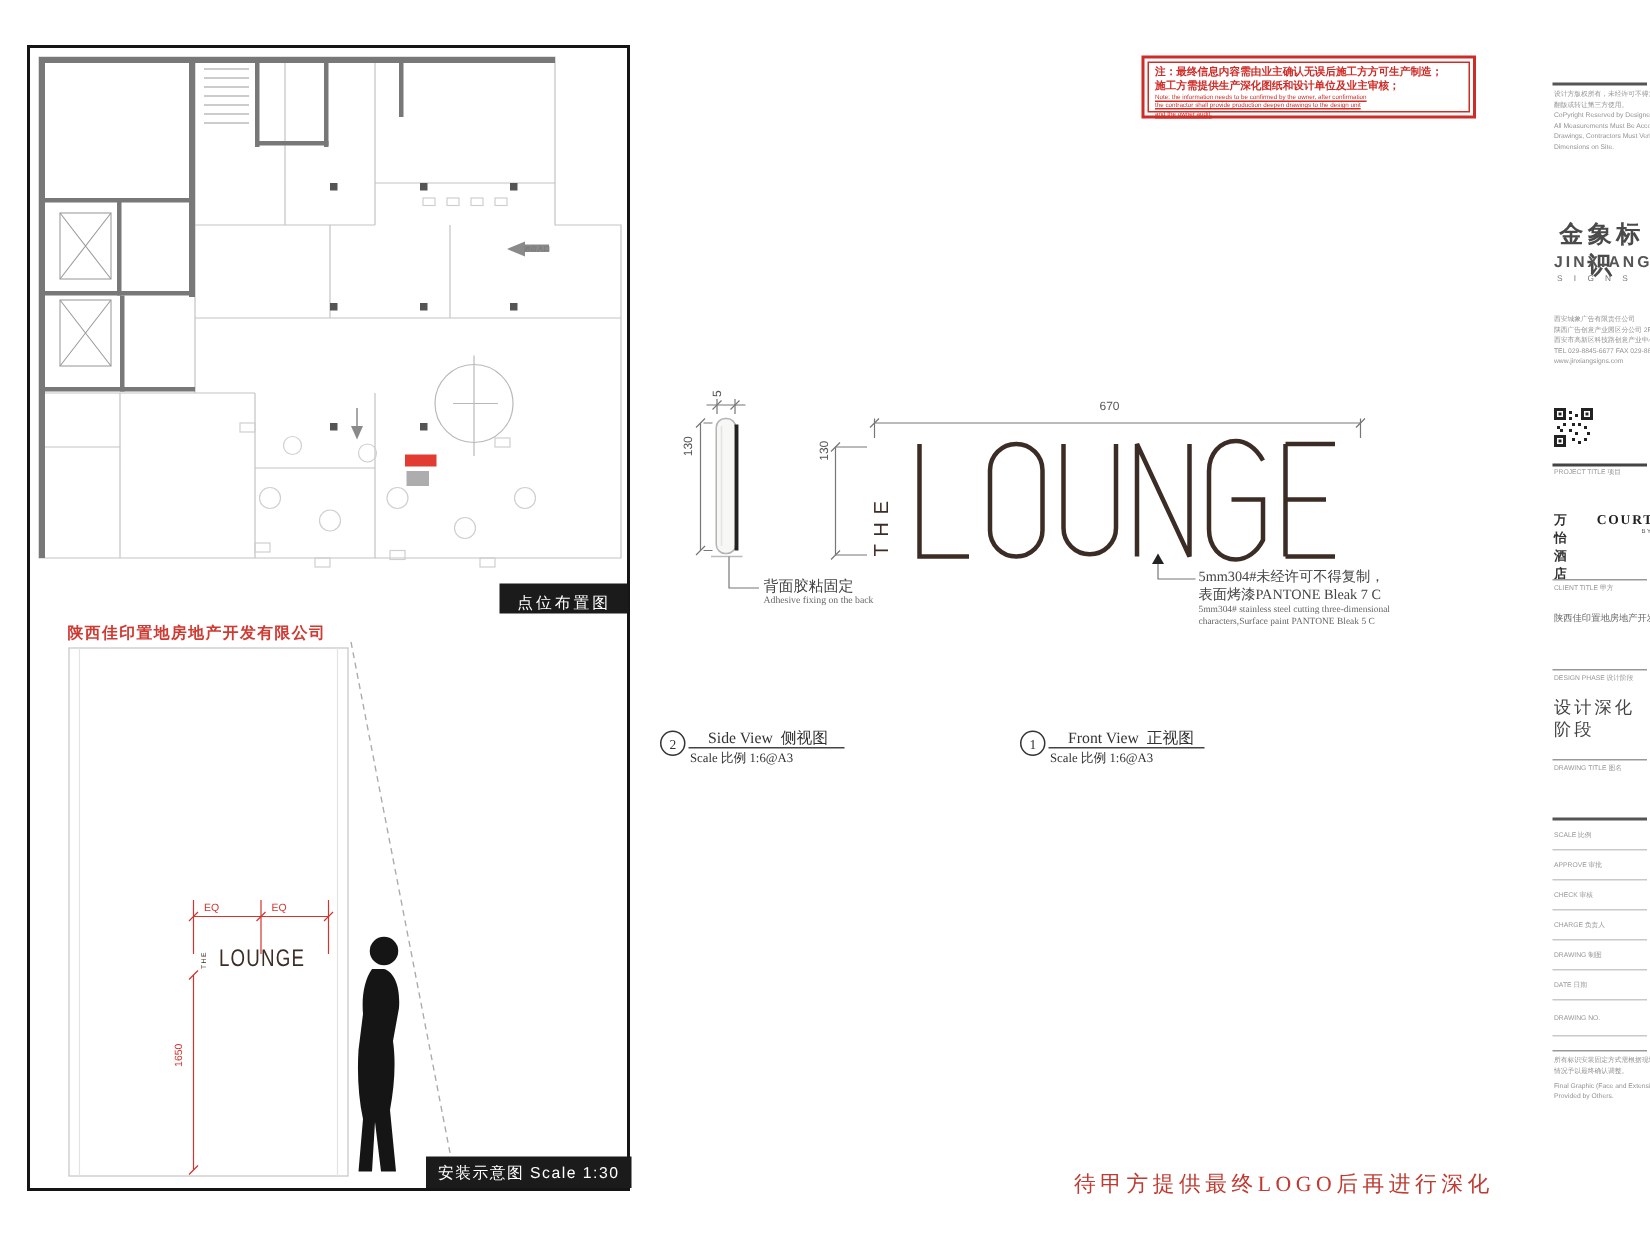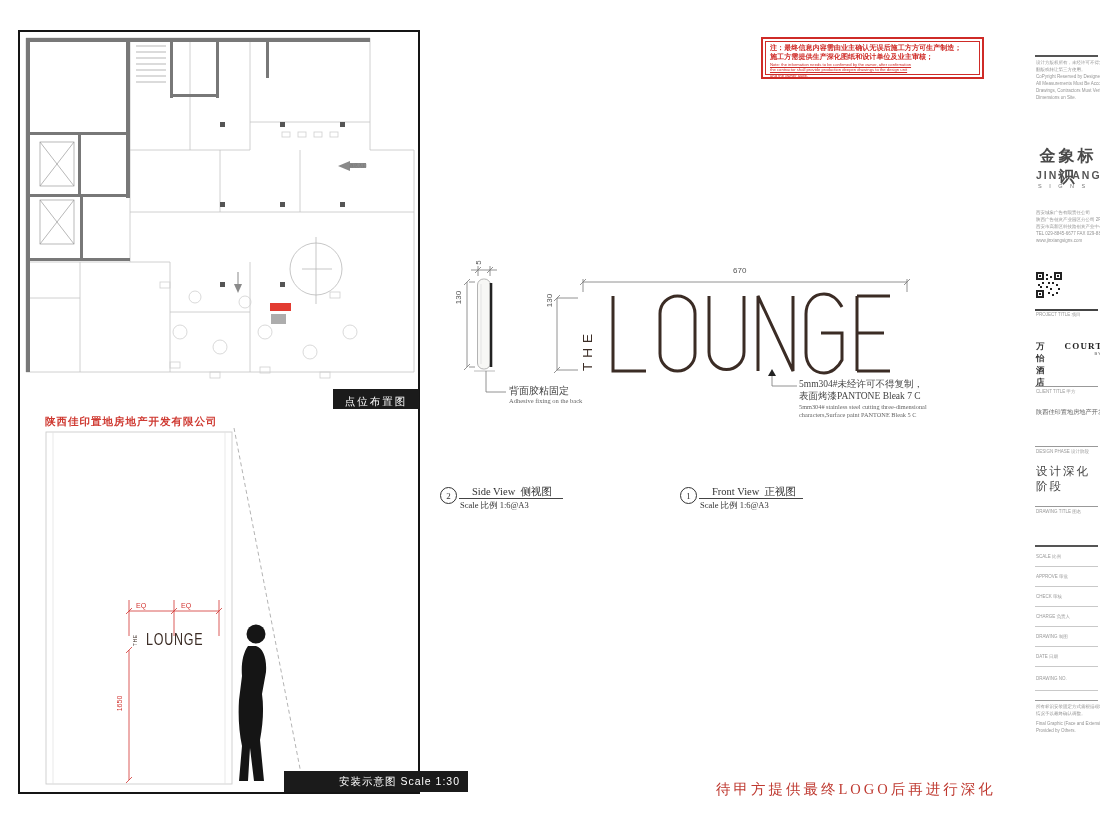--- a/index.html
+++ b/index.html
@@ -127,21 +127,21 @@
       <circle cx="236" cy="224" r="9.5"></circle>
       <path d="M228,236 C223,243 221,254 222,266 L219,290 C218,306 219,322 222,336 L219,371 H228 L230,338 L234,371 H244 L240,330 C243,314 244,298 242,284 L246,262 C247,248 243,238 236,236 Z"></path>
     </g>
   </svg>
   <span class="abs serif" style="left:45px;top:415px;font-size:10.5px;font-weight:600;color:#cf3a32;letter-spacing:1px;">陕西佳印置地房地产开发有限公司</span>
   <span class="abs red" style="left:136px;top:602px;font-size:7px;">EQ</span>
   <span class="abs red" style="left:181px;top:602px;font-size:7px;">EQ</span>
   <span class="abs red rot" style="left:112px;top:700px;font-size:7px;">1650</span>
   <span class="abs rot" style="left:133px;top:646px;font-size:4.5px;letter-spacing:1px;color:#3b2c25;transform-origin:left top;">THE</span>
   <span class="abs" style="left:146px;top:631px;font-size:16px;color:#3b2c25;letter-spacing:1px;transform:scale(.78,1);transform-origin:left top;">LOUNGE</span>
-  <div class="caption-box" style="left:284px;top:771px;width:137px;height:21px;letter-spacing:1px;padding-left:47px;">
+  <div class="caption-box" style="left:284px;top:771px;width:137px;height:21px;letter-spacing:1px;">
     <span>安装示意图  Scale 1:30</span>
   </div>
 
   <div class="note-box">
     <div class="l">注：最终信息内容需由业主确认无误后施工方方可生产制造；</div>
     <div class="l">施工方需提供生产深化图纸和设计单位及业主审核；</div>
     <div class="e">Note: the information needs to be confirmed by the owner, after confirmation</div>
     <div class="e">the contractor shall provide production deepen drawings to the design unit</div>
     <div class="e">and the owner audit.</div>
   </div>

